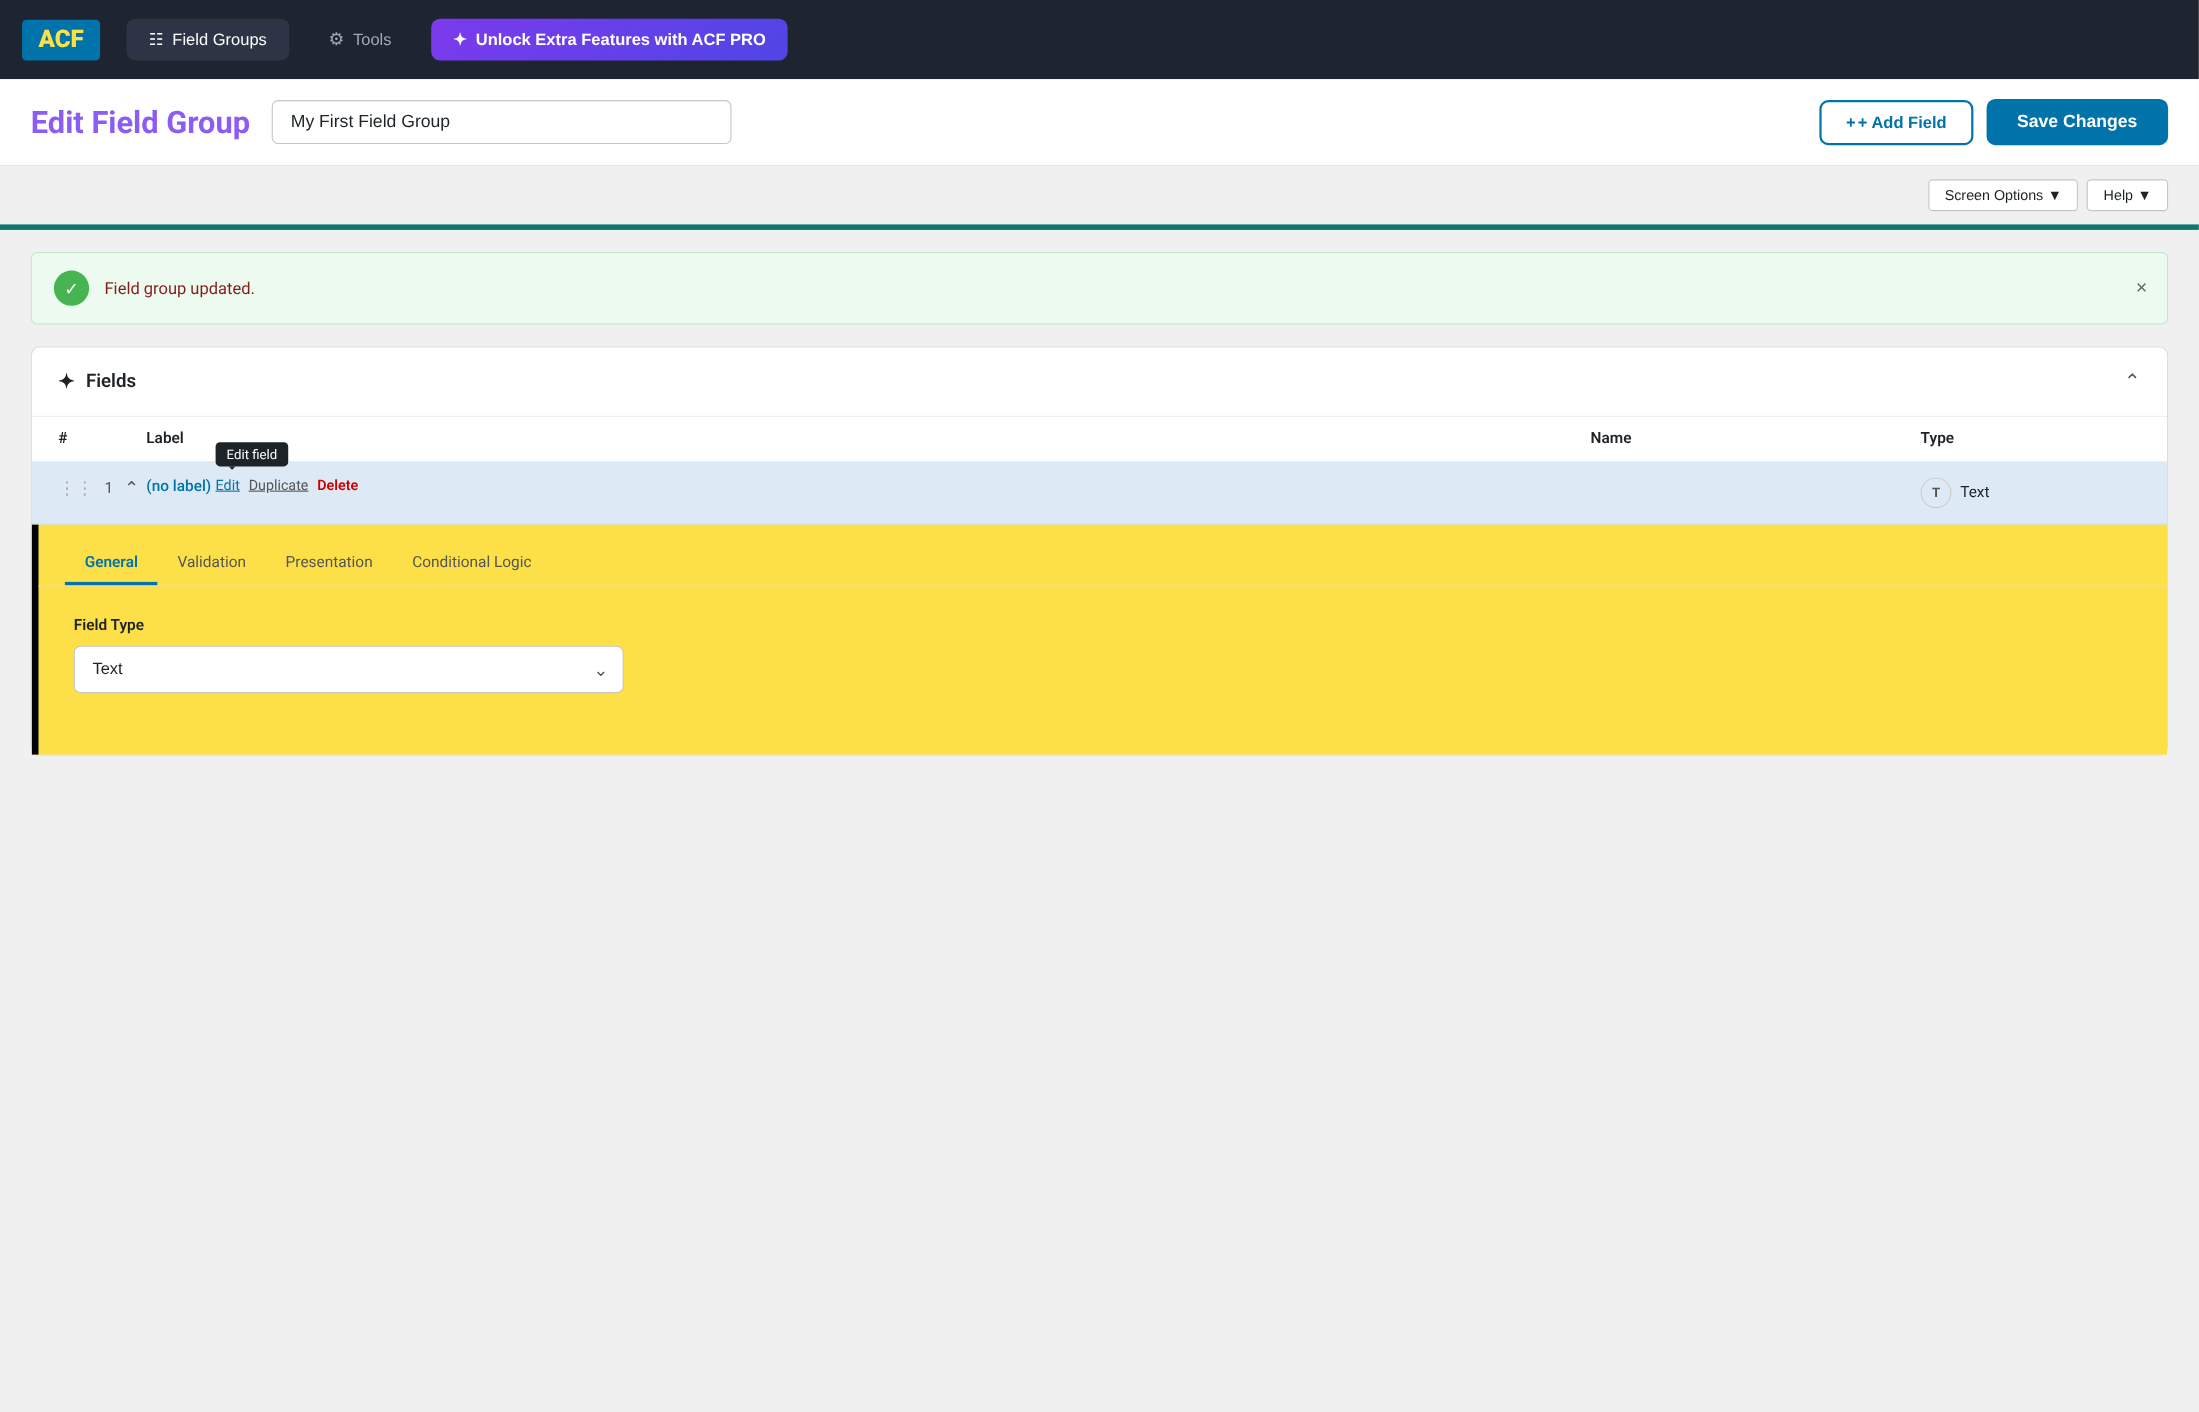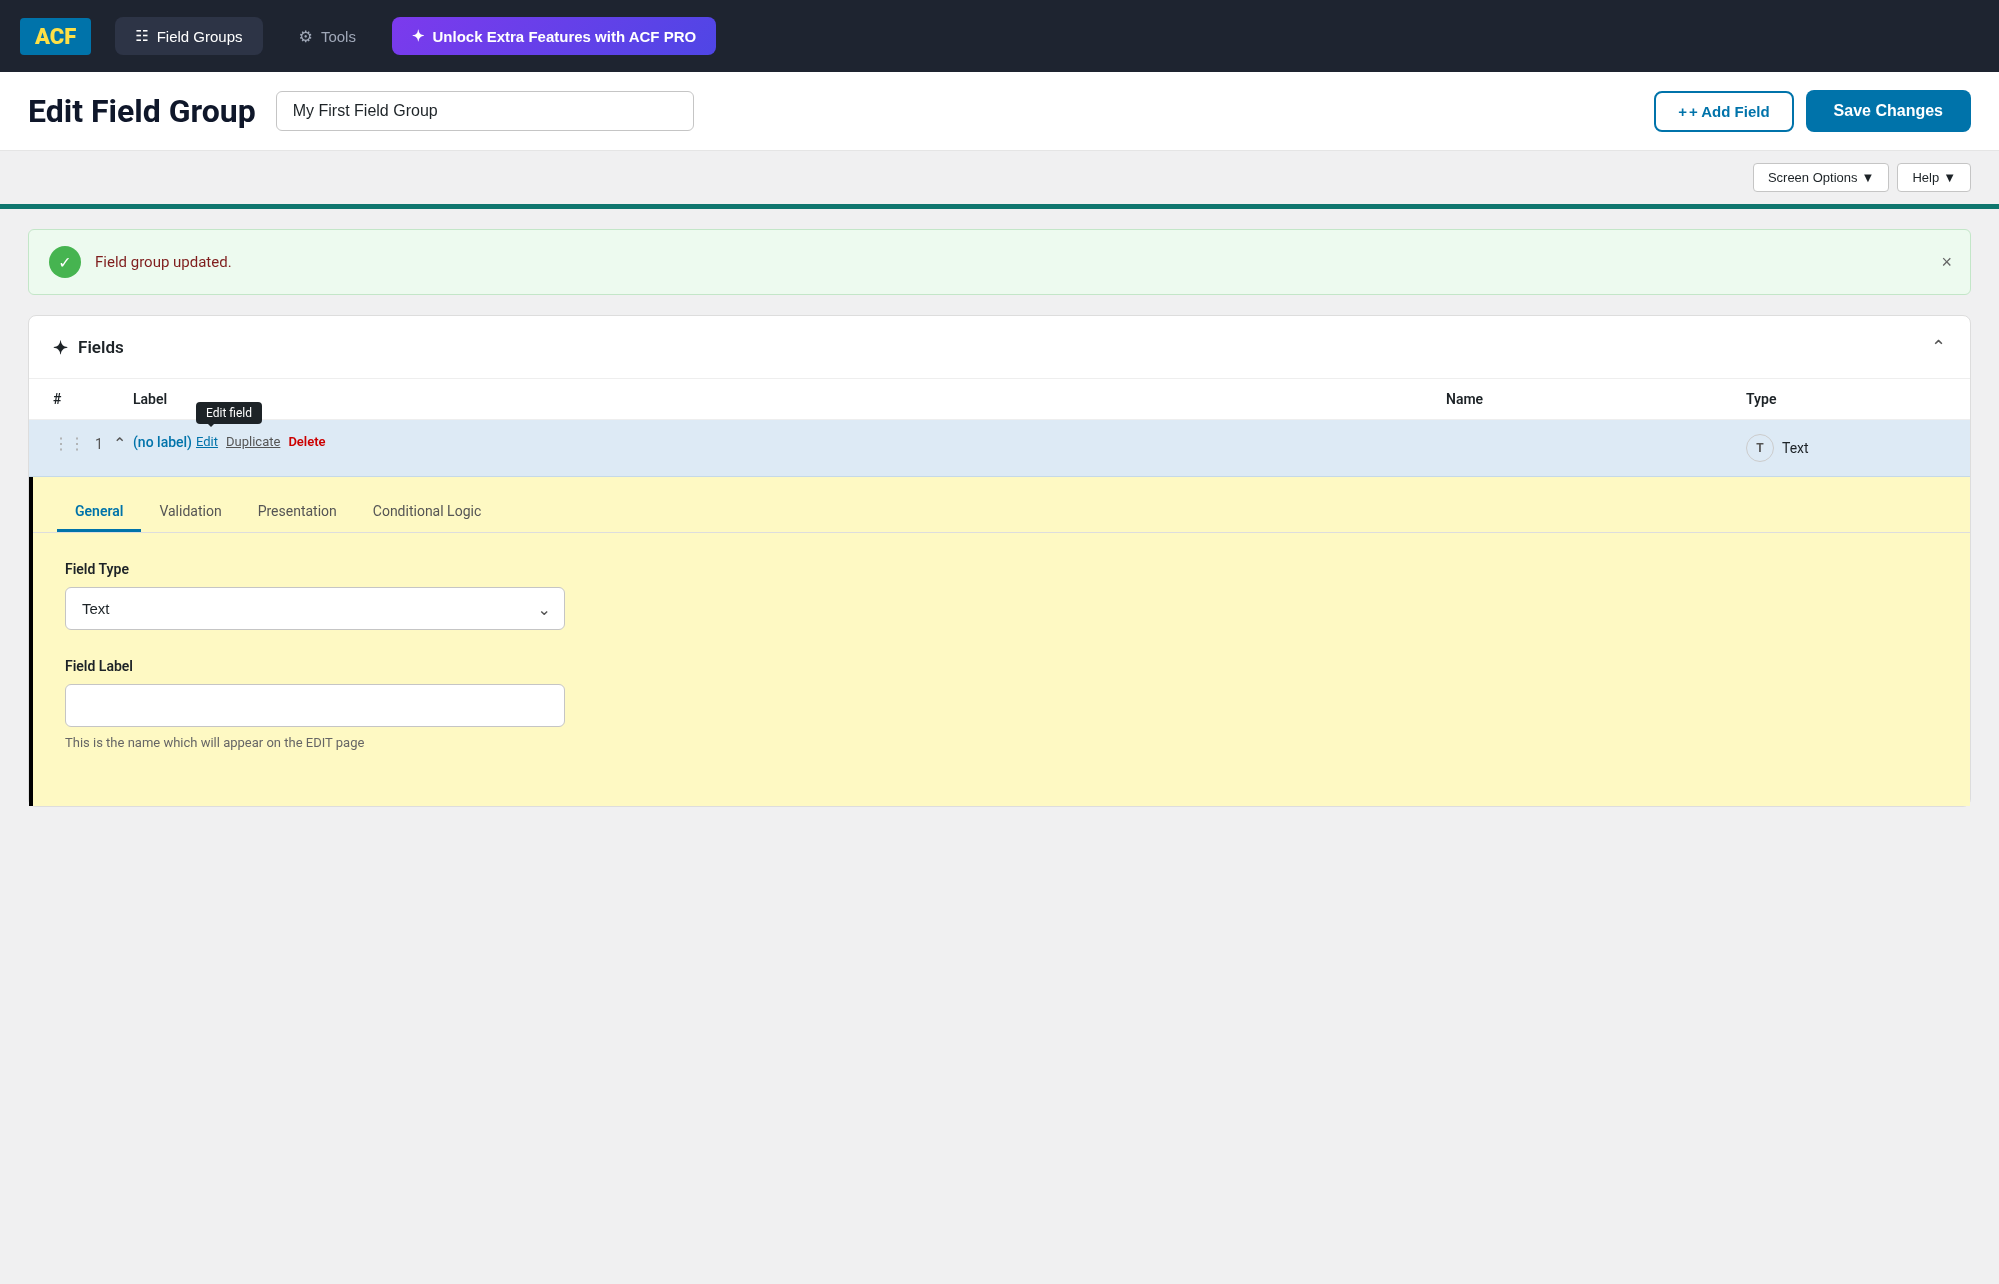--- a/index.html
+++ b/index.html
@@ -54,23 +54,23 @@
     
     .page-header {
       background: #fff;
       padding: 18px 28px;
       display: flex;
       align-items: center;
       gap: 20px;
       border-bottom: 1px solid #e5e5e5;
     }
     .edit-field-group-title {
-      font-size: 32px;
+      font-size: 28px;
       font-weight: 700;
-      color: #0f172a;
+      color: #8b5cf6;
       white-space: nowrap;
     }
     .field-group-name-input {
       border: 1px solid #c5c5c5;
       border-radius: 6px;
       padding: 10px 16px;
       font-size: 16px;
       color: #1d2327;
       width: 418px;
       outline: none;
@@ -292,22 +292,22 @@
       content: '';
       position: absolute;
       bottom: -6px;
       left: 12px;
       border: 3px solid transparent;
       border-top-color: #1d2327;
     }
 
     
     .field-edit-area {
-      border-left: 4px solid #000000;
-      background: #fef9c3;
+      border-left: 6px solid #000000;
+      background: #fde047;
       margin: 0;
     }
     .field-edit-tabs {
       display: flex;
       gap: 0;
       border-bottom: 1px solid #ddd;
       padding: 0 24px;
       padding-top: 16px;
     }
     .field-tab {
@@ -490,23 +490,18 @@
               <option>Checkbox</option>
               <option>Radio Button</option>
               <option>True/False</option>
               <option>Date Picker</option>
               <option>Relationship</option>
             </select>
             <span class="select-chevron">⌄</span>
           </div>
         </div>
 
-        <div class="field-edit-section">
-          <div class="field-edit-label">Field Label</div>
-          <input type="text" class="field-label-input" value="" style="">
-          <p class="field-help-text">This is the name which will appear on the EDIT page</p>
-        </div>
 
       </div>
     </div>
 
   </div>
 </div>
 
 </body></html>

